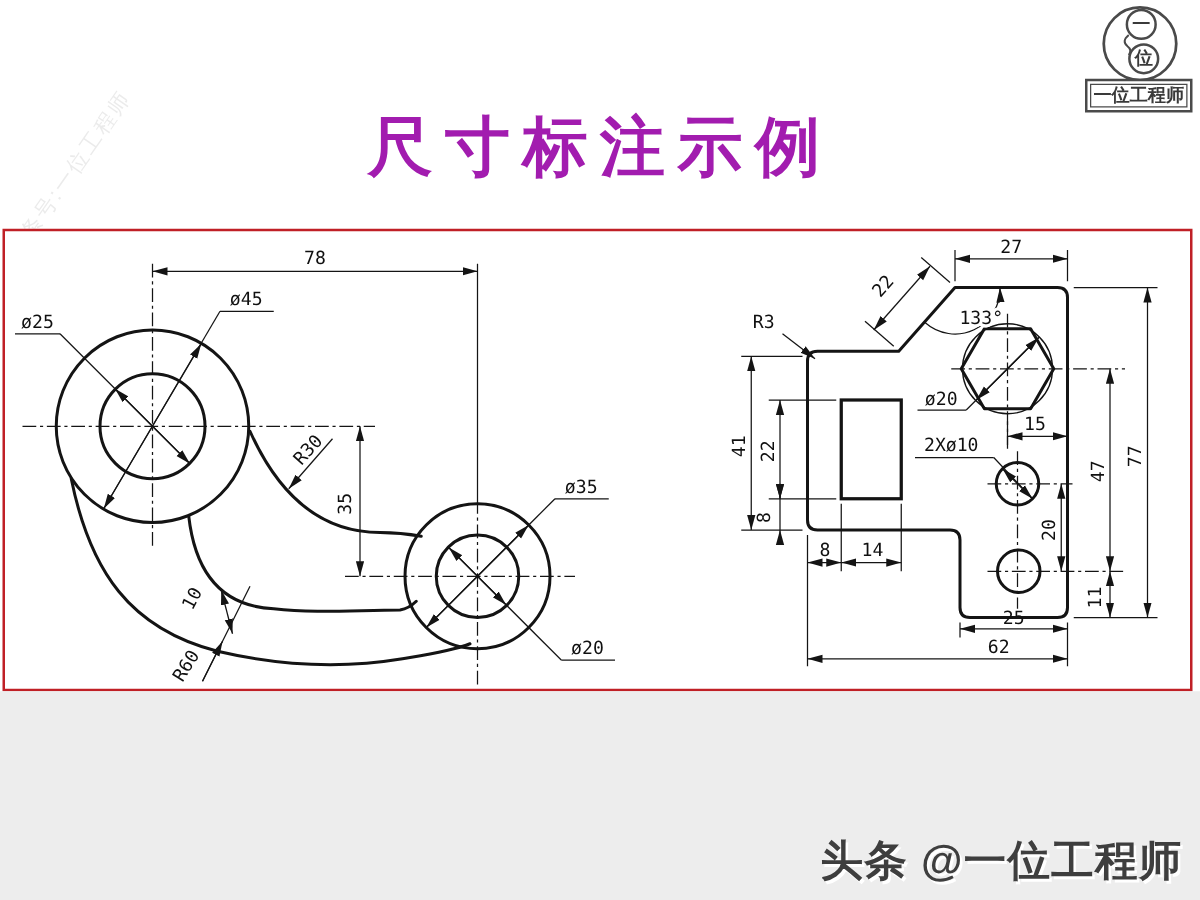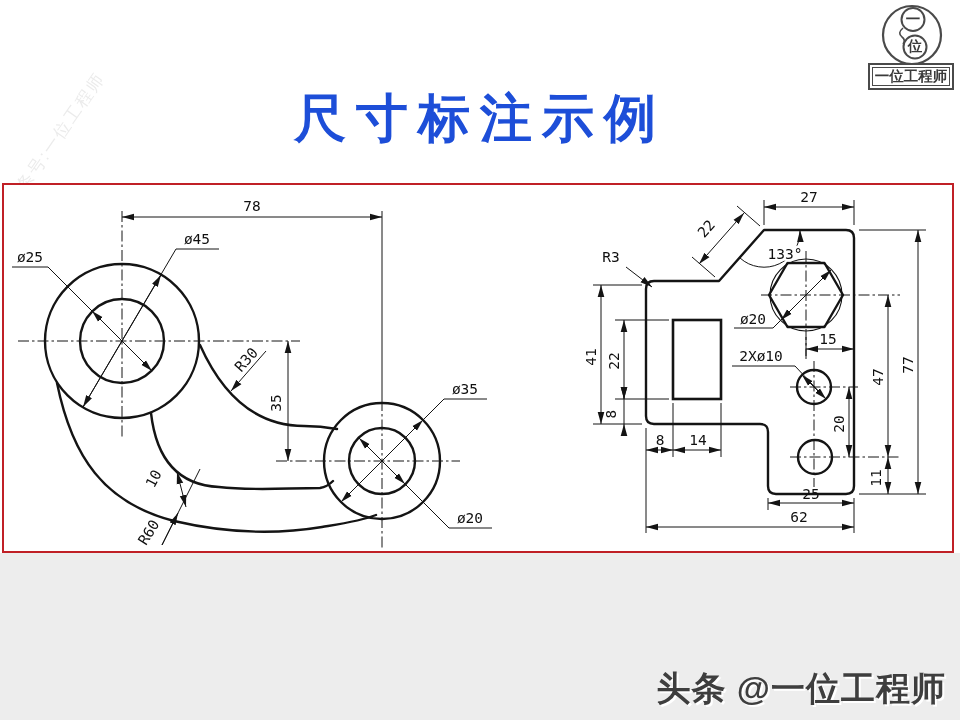--- a/index.html
+++ b/index.html
@@ -2,21 +2,21 @@
 <html><head>
 <meta charset="utf-8">
 <style>
   html,body{margin:0;padding:0;background:#fff;}
   .page{position:relative;width:960px;height:720px;background:#ffffff;overflow:hidden;
         font-family:"Liberation Sans",sans-serif;}
   .gray-strip{position:absolute;left:0;top:553px;width:960px;height:167px;background:#ededed;}
   .watermark{position:absolute;left:-24px;top:128px;transform:rotate(-55deg);
              color:rgba(110,110,110,0.14);font-size:17px;letter-spacing:2px;white-space:nowrap;}
   .page-title{position:absolute;left:0;top:92px;width:100%;text-align:center;
-              font-size:52px;font-weight:900;color:#1d4ed8;letter-spacing:10px;line-height:1;}
+              font-size:52px;font-weight:900;color:#a21caf;letter-spacing:10px;line-height:1;}
   .frame{position:absolute;left:2px;top:183px;width:952px;height:370px;background:#fff;
          border:2px solid #c02026;box-sizing:border-box;}
   .frame svg{position:absolute;left:0;top:0;}
   .footer{position:absolute;right:14px;top:666px;font-size:34px;font-weight:700;color:#3e3e3e;
           text-shadow:2px 2px 0 #ffffff;letter-spacing:1px;}
   .logo{position:absolute;left:866px;top:2px;width:90px;height:90px;}
   
   .thick{stroke:#141414;stroke-width:2.4;fill:none;stroke-linejoin:round;stroke-linecap:round;}
   .thick2{stroke:#141414;stroke-width:2.6;fill:none;}
   .thin{stroke:#141414;stroke-width:1;fill:none;}

